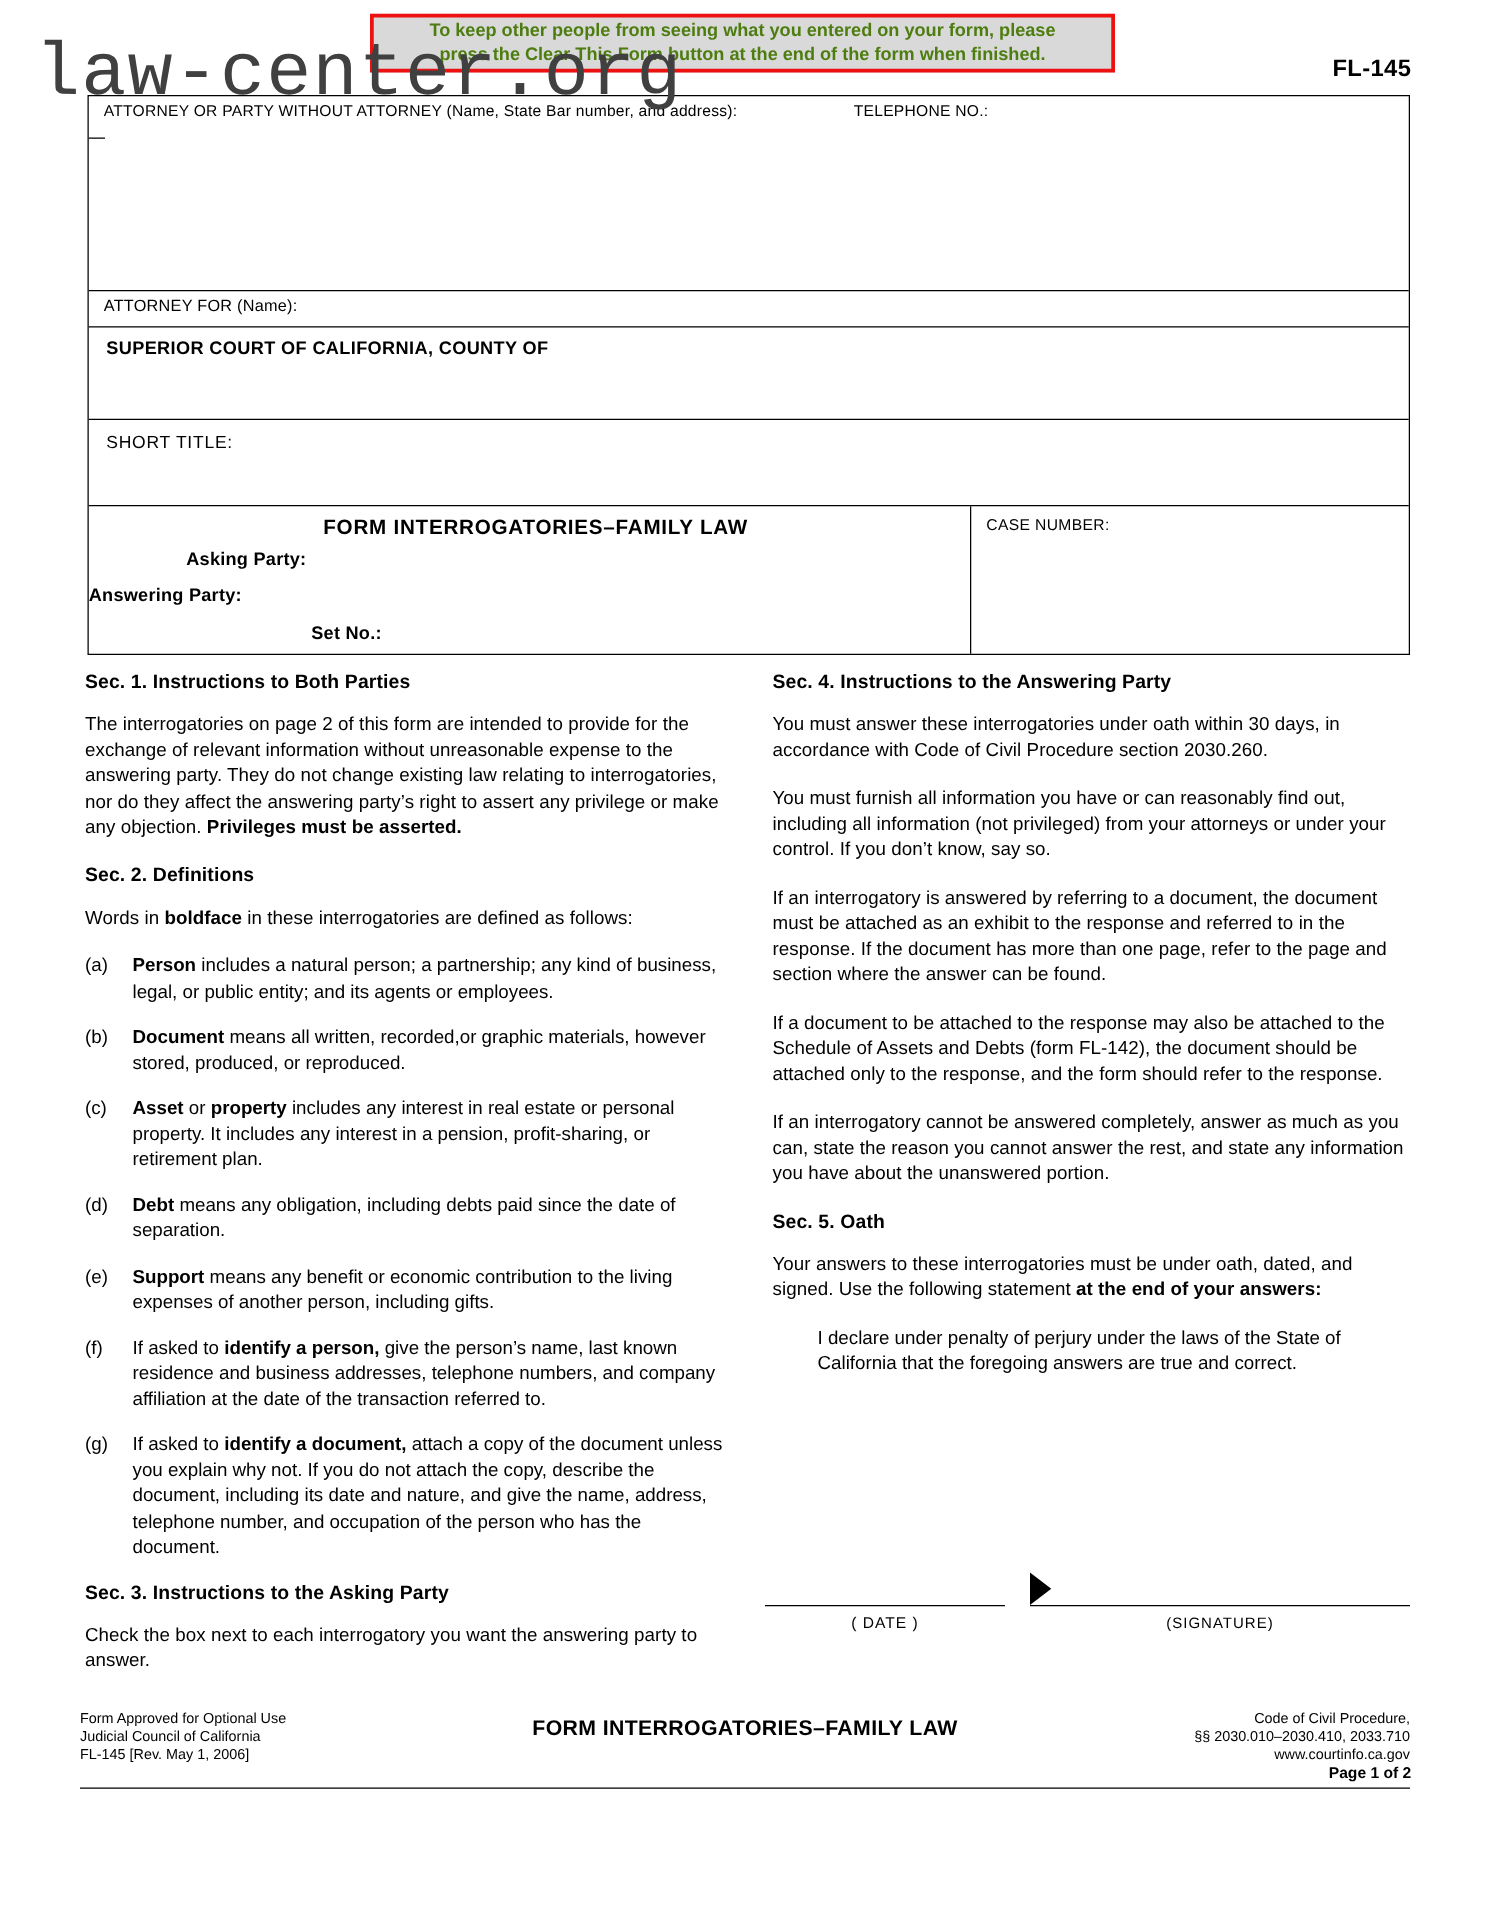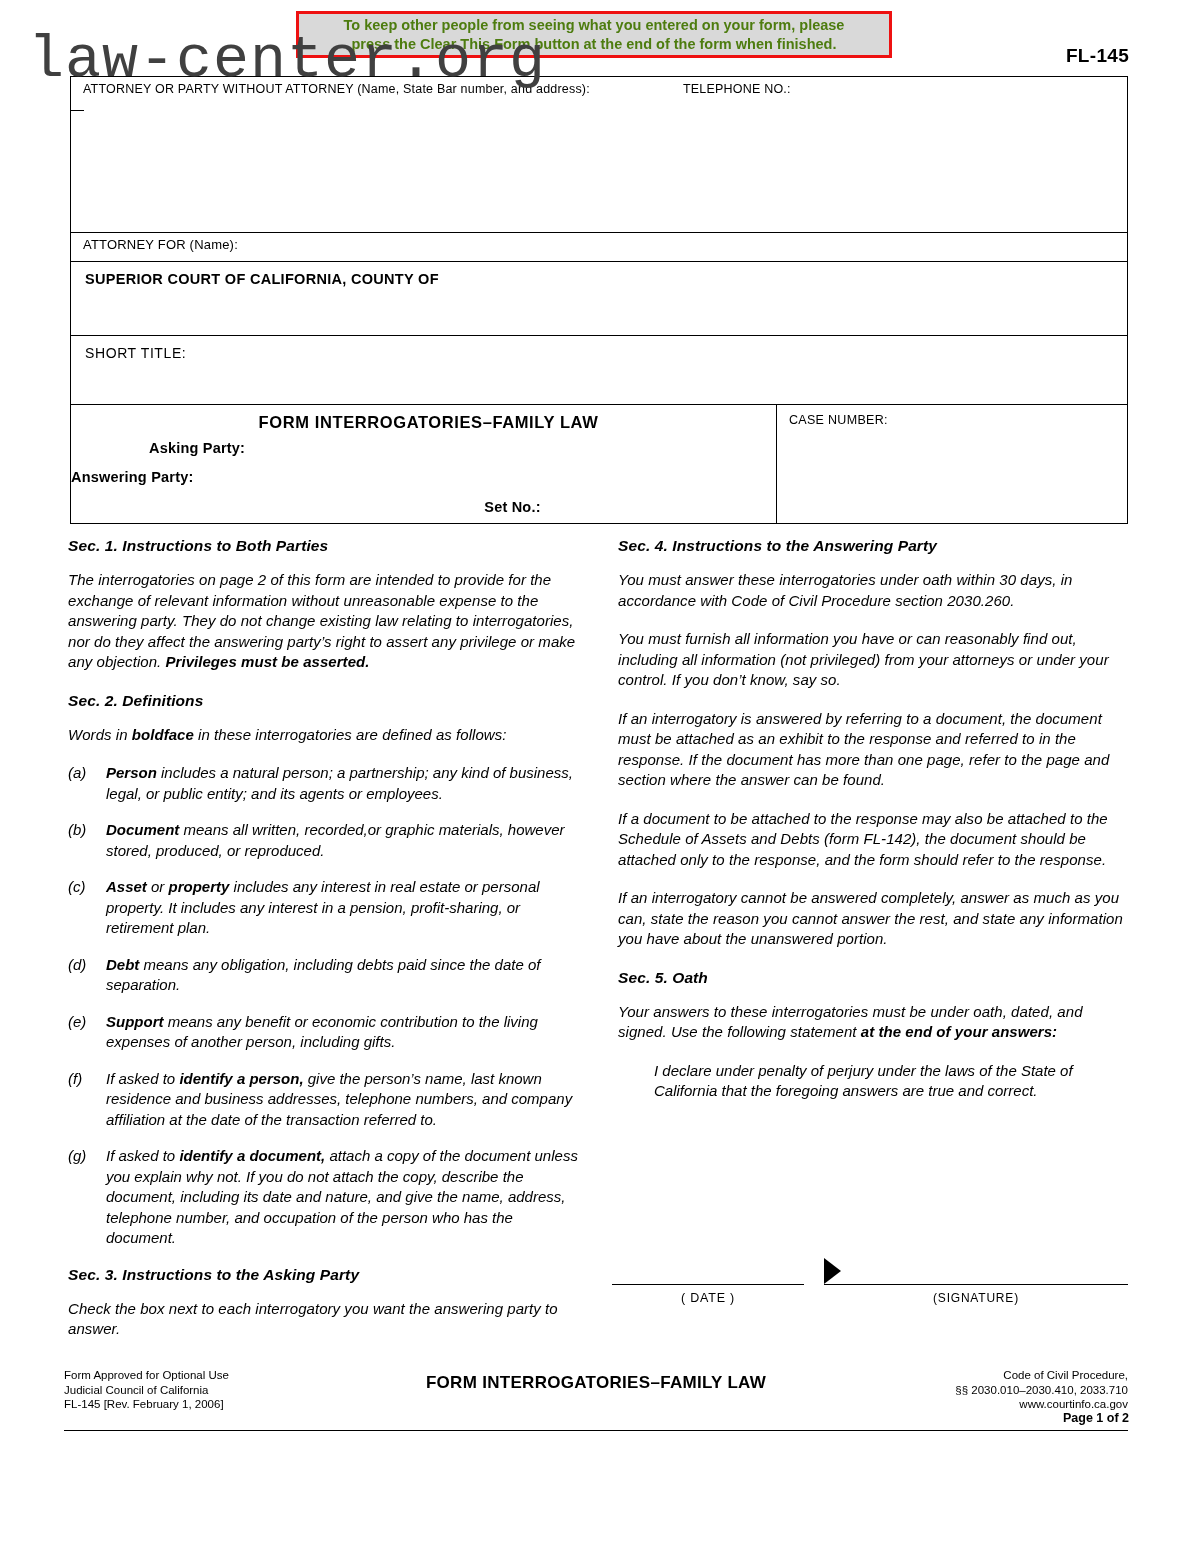--- a/index.html
+++ b/index.html
@@ -159,42 +159,41 @@
     letter-spacing: 0.6px;
     padding-left: 10px;
   }
   .party-line {
     font-size: 14.5px;
     font-weight: bold;
     letter-spacing: 0.2px;
   }
   .party-asking { padding: 8px 0 0 0; text-indent: 0; margin-left: 78px; }
   .party-answering { padding: 13px 0 0 0; }
-  .party-setno { padding: 14px 0 0 0; margin-left: 178px; text-align: center; }
+  .party-setno { padding: 14px 0 0 0; margin-left: 178px; }
   .title-right {
     flex: 1;
     position: relative;
   }
   .case-label {
     display: block;
     font-size: 12.5px;
     letter-spacing: 0.3px;
     padding: 8px 0 0 12px;
   }
 
   
   .body-cols {
     position: absolute;
     left: 68px;
     top: 536px;
     width: 1060px;
     display: flex;
     gap: 40px;
     z-index: 2;
-    font-style: italic;
   }
   .col {
     width: 510px;
   }
   h2.sec {
     font-size: 15.5px;
     font-weight: bold;
     letter-spacing: 0.1px;
     margin: 0 0 14px 0;
     line-height: 20px;
@@ -459,21 +458,21 @@
       <div class="sig-cap-sign">(SIGNATURE)</div>
     </div>
   </div>
 
   <div class="page-count">Page 1 of 2</div>
   <div class="footer-rule"></div>
   <div class="footer">
     <div class="footer-left">
       <div>Form Approved for Optional Use</div>
       <div>Judicial Council of California</div>
-      <div>FL-145 [Rev. February 1, 2006]</div>
+      <div>FL-145 [Rev. May 1, 2006]</div>
     </div>
     <div class="footer-center">FORM INTERROGATORIES–FAMILY LAW</div>
     <div class="footer-right">
       <div>Code of Civil Procedure,</div>
       <div>§§ 2030.010–2030.410, 2033.710</div>
       <div>www.courtinfo.ca.gov</div>
     </div>
   </div>
 
 </div>

